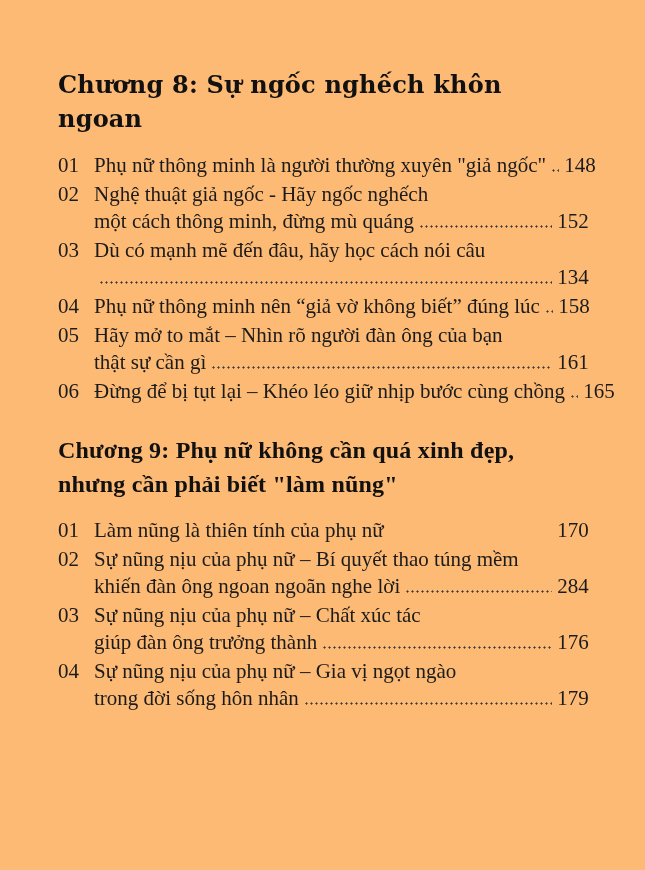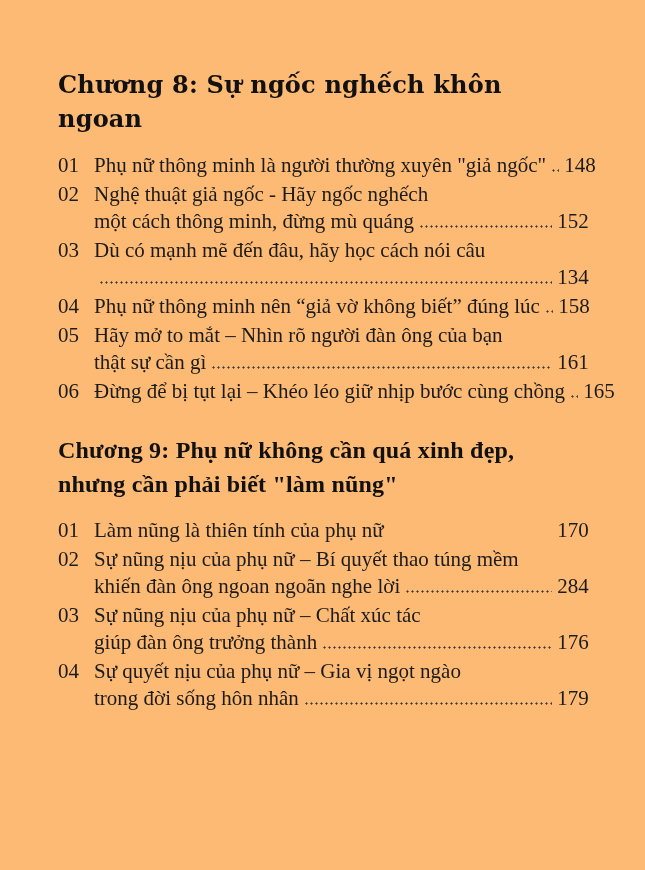--- a/index.html
+++ b/index.html
@@ -179,21 +179,21 @@
             <div class="line line-last">
               <span class="entry-text">giúp đàn ông trưởng thành</span>
               <span class="leader"></span>
               <span class="page-number">176</span>
             </div>
           </div>
         </div>
         <div class="entry">
           <span class="entry-number">04</span>
           <div class="entry-body">
-            <div class="line"><span class="entry-text">Sự quyết nịu của phụ nữ – Gia vị ngọt ngào</span></div>
+            <div class="line"><span class="entry-text">Sự nũng nịu của phụ nữ – Gia vị ngọt ngào</span></div>
             <div class="line line-last">
               <span class="entry-text">trong đời sống hôn nhân</span>
               <span class="leader"></span>
               <span class="page-number">179</span>
             </div>
           </div>
         </div>
       </section>
     </main>
 </div>

